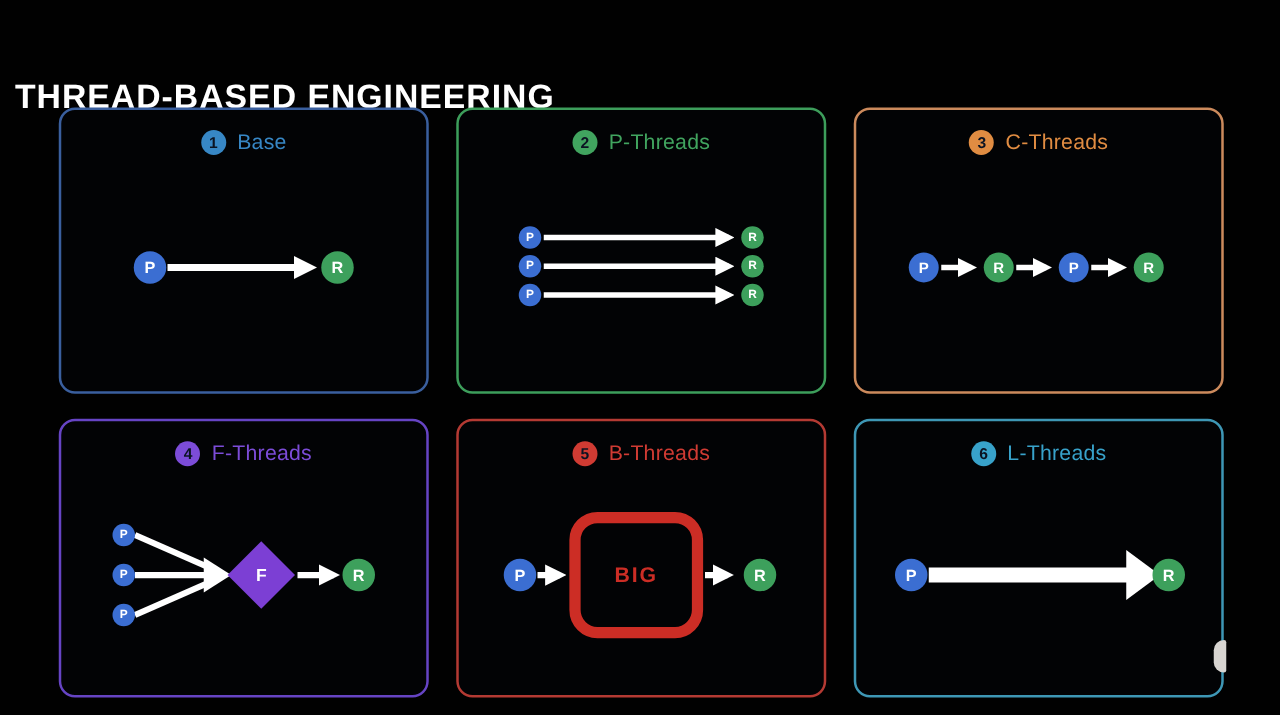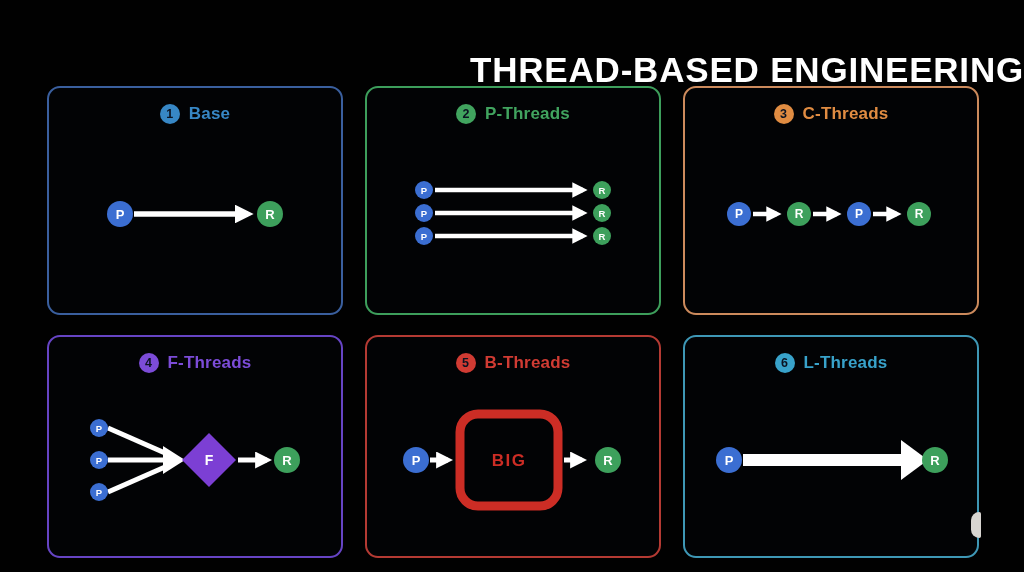--- a/index.html
+++ b/index.html
@@ -8,24 +8,24 @@
     background:#000;
   }
   .stage{
     position:relative;
     width:1024px;height:572px;
     background:var(--background,#010101);
     overflow:hidden;
   }
   .page-title{
     position:absolute;left:0;right:0;top:50px;
-    text-align:right;
+    text-align:left;
     color:var(--title,#fff);
-    font-size:35px;font-weight:bold;letter-spacing:.8px;
-    margin:0;
+    font-size:27px;font-weight:bold;letter-spacing:.8px;
+    margin:12px;
   }
   .panel{
     position:absolute;
     width:296px;
     box-sizing:border-box;
     border:2px solid var(--border,#444);
     border-radius:13px;
     background:rgba(4,6,10,.55);
     display:flex;flex-direction:column;
   }
@@ -42,21 +42,21 @@
   .badge{
     width:20px;height:20px;border-radius:50%;
     background:var(--accent,#888);
     color:var(--badge-number,#0b1322);
     font-size:12.5px;font-weight:bold;
     display:flex;align-items:center;justify-content:center;
     line-height:1;
   }
   .panel-label{
     color:var(--accent,#ccc);
-    font-size:17px;font-weight:bold;letter-spacing:.2px;
+    font-size:17px;font-weight:normal;letter-spacing:.2px;
   }
   .diagram-area{
     flex:1;display:flex;align-items:center;justify-content:center;
     padding-bottom:10px;
   }
   .arrow-line{stroke:var(--arrow,#fff);fill:none;}
   .arrow-head{fill:var(--arrow,#fff);}
   .p-fill{fill:var(--p-node,#3b6ed2);}
   .r-fill{fill:var(--r-node,#3da05c);}
   .f-fill{fill:var(--f-node,#7c3fd4);}

